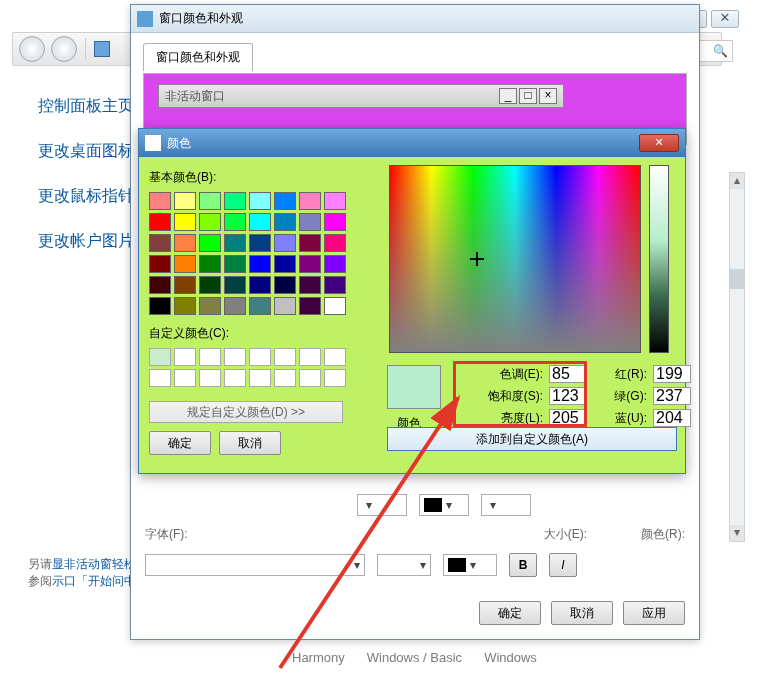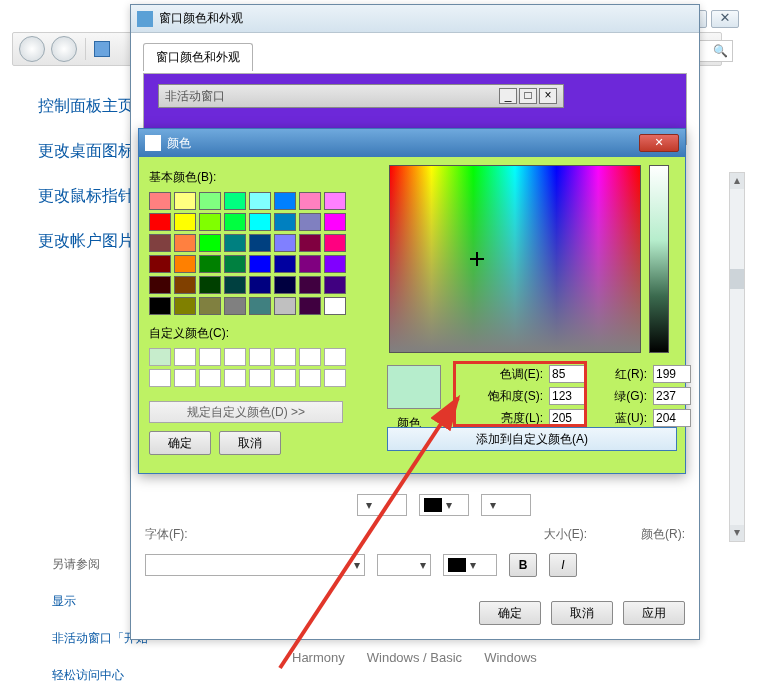--- a/index.html
+++ b/index.html
@@ -22,42 +22,42 @@
       display: flex; align-items: center; gap: 6px; padding: 0 6px;
     }
     .nav-circle { width: 26px; height: 26px; border-radius: 50%; background: radial-gradient(#fff,#cfd6db); border:1px solid #9caab3;}
     .sep { width: 1px; height: 22px; background: #cfcfcf; margin: 0 2px;}
     .tiny-icon { width: 16px; height: 16px; background: #6aa4de; border:1px solid #2f6aa6;}
     .sidebar {
       position: absolute; left: 38px; top: 96px; width: 110px;
       display: flex; flex-direction: column; gap: 24px;
     }
     .sidebar a { color: #0a5aa6; text-decoration: none; font-size: 16px;}
-    .sidebar-sec2 { position:absolute; left:52px; top:556px; width:120px; display:flex; flex-direction:column; gap:20px;}
+    .sidebar-sec2 { position:absolute; left:28px; top:556px; width:120px; display:flex; flex-direction:row; }
     .sidebar-sec2 .hdr { color:#686868; }
     .sidebar-sec2 a { color:#0a5aa6; text-decoration:none;}
     .win-buttons { position:absolute; right:18px; top:10px; display:flex; gap:4px;}
     .win-btn { width:28px; height:18px; border:1px solid #a6b4c2; border-radius:2px; background:linear-gradient(#f5f9fc,#dbe6ef); text-align:center; line-height:14px; font-size:13px; color:#4a5d6f;}
     .search-box { position:absolute; right:24px; top:40px; width:54px; height:22px; border:1px solid #c9c9c9; background:#fff; display:flex; align-items:center; justify-content:flex-end; padding-right:4px;}
     .search-box span { color:#3b6ea5;}
     .scrollbar { position:absolute; right:12px; top:172px; width:16px; height:370px; background:#eef1f3; border:1px solid #d2d2d2;}
     .scroll-up,.scroll-down{height:16px; background:#e2e6e9; text-align:center; line-height:14px; color:#666;}
     .scroll-thumb{height:20px; background:#cdd4d9; margin-top:80px;}
     .footer-text{position:absolute; left:292px; top:650px; color:#7b7b7b; font-size:13px; display:flex; gap:22px;}
     
     .dlg1 {
       position: absolute; left: 130px; top: 4px; width: 570px; height: 636px;
       background: #fff; border: 1px solid #6b8aa5;
       box-shadow: 0 2px 8px rgba(0,0,0,.2);
     }
     .dlg1-titlebar { height: 28px; background: linear-gradient(#eaf2f8,#d4e3ee); display:flex; align-items:center; padding:0 6px; gap:6px; border-bottom:1px solid #b8c6d1;}
     .dlg1-titlebar .iconw{width:16px;height:16px;background:#5aa0d6;}
     .tab-row { padding: 10px 12px 0 12px;}
     .tab { display:inline-block; padding:5px 12px; border:1px solid #b2b2b2; border-bottom:none; background:#fff; border-radius:3px 3px 0 0; font-size:12px;}
-    .preview-box { margin:2px 12px 0 12px; height:72px; background:#6d28d9; border:1px solid #b2b2b2; padding:10px 14px;}
+    .preview-box { margin:2px 12px 0 12px; height:72px; background:#d946ef; border:1px solid #b2b2b2; padding:10px 14px;}
     .inactive-win { height:24px; background:linear-gradient(#e8e8e8,#cfcfcf); border:1px solid #888; display:flex; align-items:center; padding:0 6px; width:406px;}
     .inactive-win .t{flex:1; color:#555;}
     .inactive-ctrls span{display:inline-block;width:18px;height:16px;border:1px solid #777;background:#eee;margin-left:2px;text-align:center;line-height:12px;}
     .dlg1-bottom { position:absolute; left:14px; bottom:14px; right:14px;}
     .form-row { display:flex; align-items:center; gap:12px; margin:10px 0;}
     .lbl { color:#666; font-size:12px;}
     .dd { display:inline-flex; align-items:center; height:22px; border:1px solid #adadad; background:#fff; padding:0 4px;}
     .dd .caret{margin-left:4px;color:#444;}
     .swatch{width:18px;height:14px;background:#000;display:inline-block;}
     .btn { height:24px; padding:0 18px; border:1px solid #8a8a8a; background:linear-gradient(#f3f3f3,#dcdcdc); border-radius:2px; font-size:12px;}
@@ -87,21 +87,21 @@
       border:1px solid #555;}
     .crosshair{position:absolute;width:14px;height:14px;left:80px;top:86px;}
     .crosshair::before,.crosshair::after{content:"";position:absolute;background:#000;}
     .crosshair::before{left:6px;top:0;width:2px;height:14px;}
     .crosshair::after{top:6px;left:0;height:2px;width:14px;}
     .lum-bar{width:20px;height:188px;background:linear-gradient(#fff,#b6edcc 40%,#3b6a4e 70%,#000);border:1px solid #555;}
     .color-preview{position:absolute;left:248px;top:236px;width:54px;height:44px;background:#b6edcc;border:1px solid #888;}
     .color-lbl{position:absolute;left:258px;top:286px;font-size:12px;}
     .num-grid{position:absolute;left:320px;top:236px;display:grid;grid-template-columns:86px 40px 56px 40px;row-gap:4px;column-gap:4px;align-items:center;font-size:12px;}
     .num-grid .nlbl{text-align:right;padding-right:2px;}
-    .num-grid input{width:38px;height:18px;border:1px solid #999;font-size:12px;padding:0 2px;}
+    .num-grid input{width:38px;height:18px;border:1px solid #999;font-size:16px;padding:0 2px;}
     .red-box{position:absolute;border:3px solid #e1362a;pointer-events:none;}
     .add-btn{position:absolute;left:248px;top:298px;width:290px;height:24px;border:1px solid #3b79b7;background:linear-gradient(#eef6fc,#d7e9f6);font-size:12px;}
     
     .arrow-svg{position:absolute;left:0;top:0;width:757px;height:690px;pointer-events:none;}
   </style>
 </head>
 <body>
 
 <div class="bg-panel">
   <div class="win-buttons">

